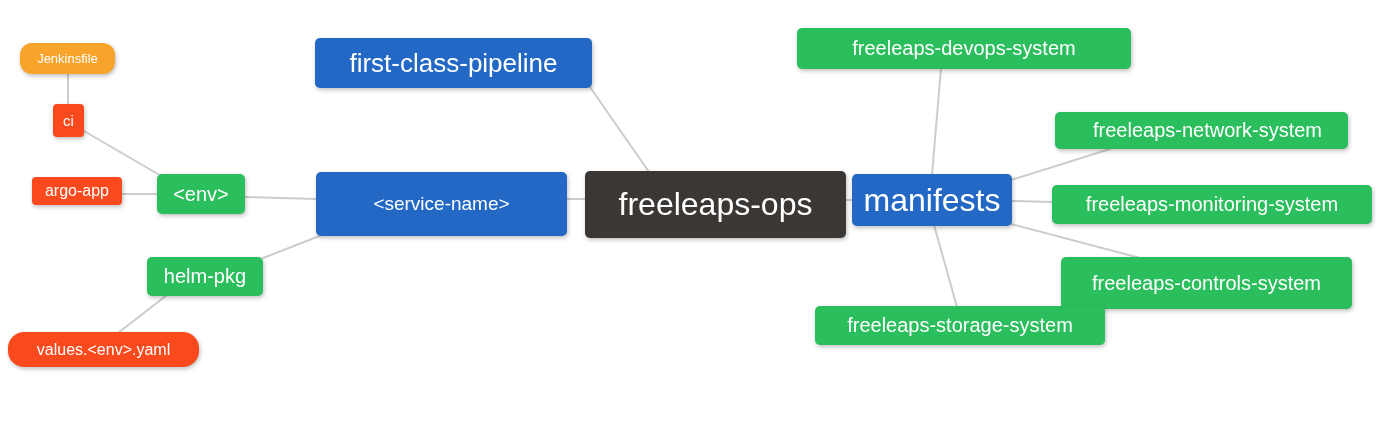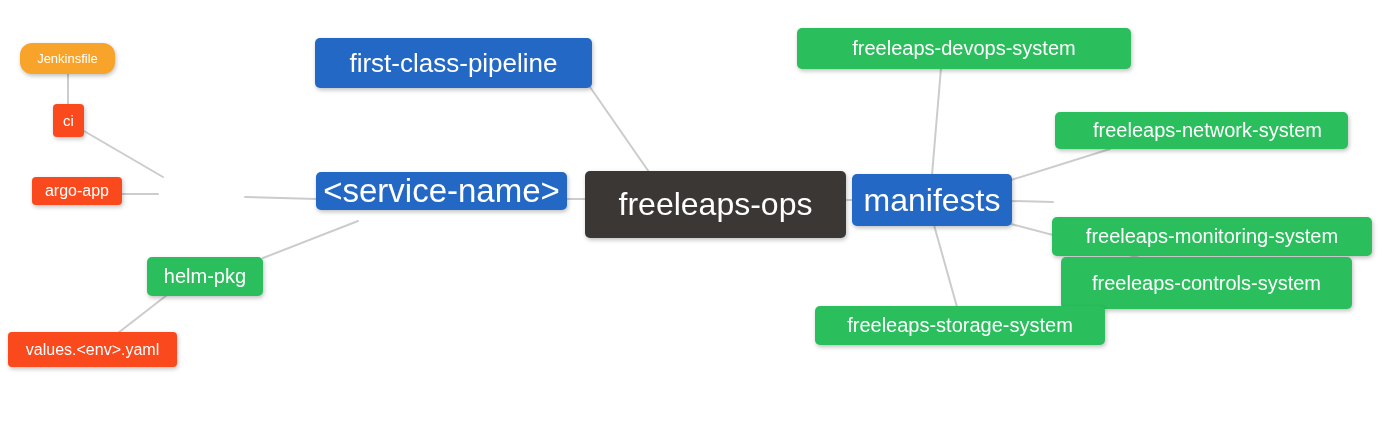--- a/index.html
+++ b/index.html
@@ -43,28 +43,28 @@
   .c-green  { background: var(--green,  #2BBE5D); }
   .c-orange { background: var(--orange, #F8A42B); }
   .c-red    { background: var(--red,    #FA491C); text-align: right; }
   .c-dark   { background: var(--dark,   #3B3735); }
 
   .n-jenkinsfile { left: 20px;  top: 26px;  width: 95px;  height: 31px; font-size: 13px; border-radius: 12px; margin-top: 17px; }
   .n-ci          { left: 53px;  top: 104px; width: 31px;  height: 33px; font-size: 15px; border-radius: 4px; }
   .n-argo-app    { left: 32px;  top: 177px; width: 90px;  height: 28px; font-size: 16px; border-radius: 4px; }
   .n-env         { left: 157px; top: 174px; width: 88px;  height: 40px; font-size: 20px; }
   .n-helm-pkg    { left: 147px; top: 257px; width: 116px; height: 39px; font-size: 20px; }
-  .n-values      { left: 8px;   top: 332px; width: 169px; height: 35px; font-size: 16px; border-radius: 4px; }
+  .n-values      { left: 8px;   top: 332px; width: 191px; height: 35px; font-size: 16px; border-radius: 16px; }
   .n-fcp         { left: 315px; top: 38px;  width: 277px; height: 50px; font-size: 26px; }
-  .n-service     { left: 316px; top: 172px; width: 251px; height: 38px; font-size: 33px; }
+  .n-service     { left: 316px; top: 172px; width: 251px; height: 64px; font-size: 19px; }
   .n-ops         { left: 585px; top: 171px; width: 261px; height: 67px; font-size: 32px; }
   .n-manifests   { left: 852px; top: 174px; width: 160px; height: 52px; font-size: 32px; }
   .n-devops      { left: 797px; top: 28px;  width: 334px; height: 41px; font-size: 20px; }
   .n-network     { left: 1055px; top: 112px; width: 293px; height: 37px; font-size: 20px; padding-left: 12px; }
-  .n-monitoring  { left: 1052px; top: 185px; width: 320px; height: 39px; font-size: 20px; margin-top: 32px; }
+  .n-monitoring  { left: 1052px; top: 185px; width: 320px; height: 39px; font-size: 20px; }
   .n-controls    { left: 1061px; top: 257px; width: 291px; height: 52px; font-size: 20px; }
   .n-storage     { left: 815px;  top: 306px; width: 290px; height: 39px; font-size: 20px; }
 </style>
 </head>
 <body>
 
 <div class="canvas">
 
   <svg class="edges" viewBox="0 0 1390 421">
     <line x1="68" y1="57" x2="68" y2="105"></line>
@@ -79,20 +79,21 @@
     <line x1="941" y1="68" x2="932" y2="175"></line>
     <line x1="1011" y1="180" x2="1110" y2="149"></line>
     <line x1="1011" y1="201" x2="1053" y2="202"></line>
     <line x1="1011" y1="224" x2="1140" y2="258"></line>
     <line x1="934" y1="225" x2="957" y2="307"></line>
   </svg>
 
   <div class="node c-orange n-jenkinsfile">Jenkinsfile</div>
   <div class="node c-red    n-ci">ci</div>
   <div class="node c-red    n-argo-app">argo-app</div>
+  <div class="node c-green  n-env">&lt;env&gt;</div>
   <div class="node c-green  n-helm-pkg">helm-pkg</div>
   <div class="node c-red    n-values">values.&lt;env&gt;.yaml</div>
   <div class="node c-blue   n-fcp">first-class-pipeline</div>
   <div class="node c-blue   n-service">&lt;service-name&gt;</div>
   <div class="node c-dark   n-ops">freeleaps-ops</div>
   <div class="node c-blue   n-manifests">manifests</div>
   <div class="node c-green  n-devops">freeleaps-devops-system</div>
   <div class="node c-green  n-network">freeleaps-network-system</div>
   <div class="node c-green  n-monitoring">freeleaps-monitoring-system</div>
   <div class="node c-green  n-controls">freeleaps-controls-system</div>

